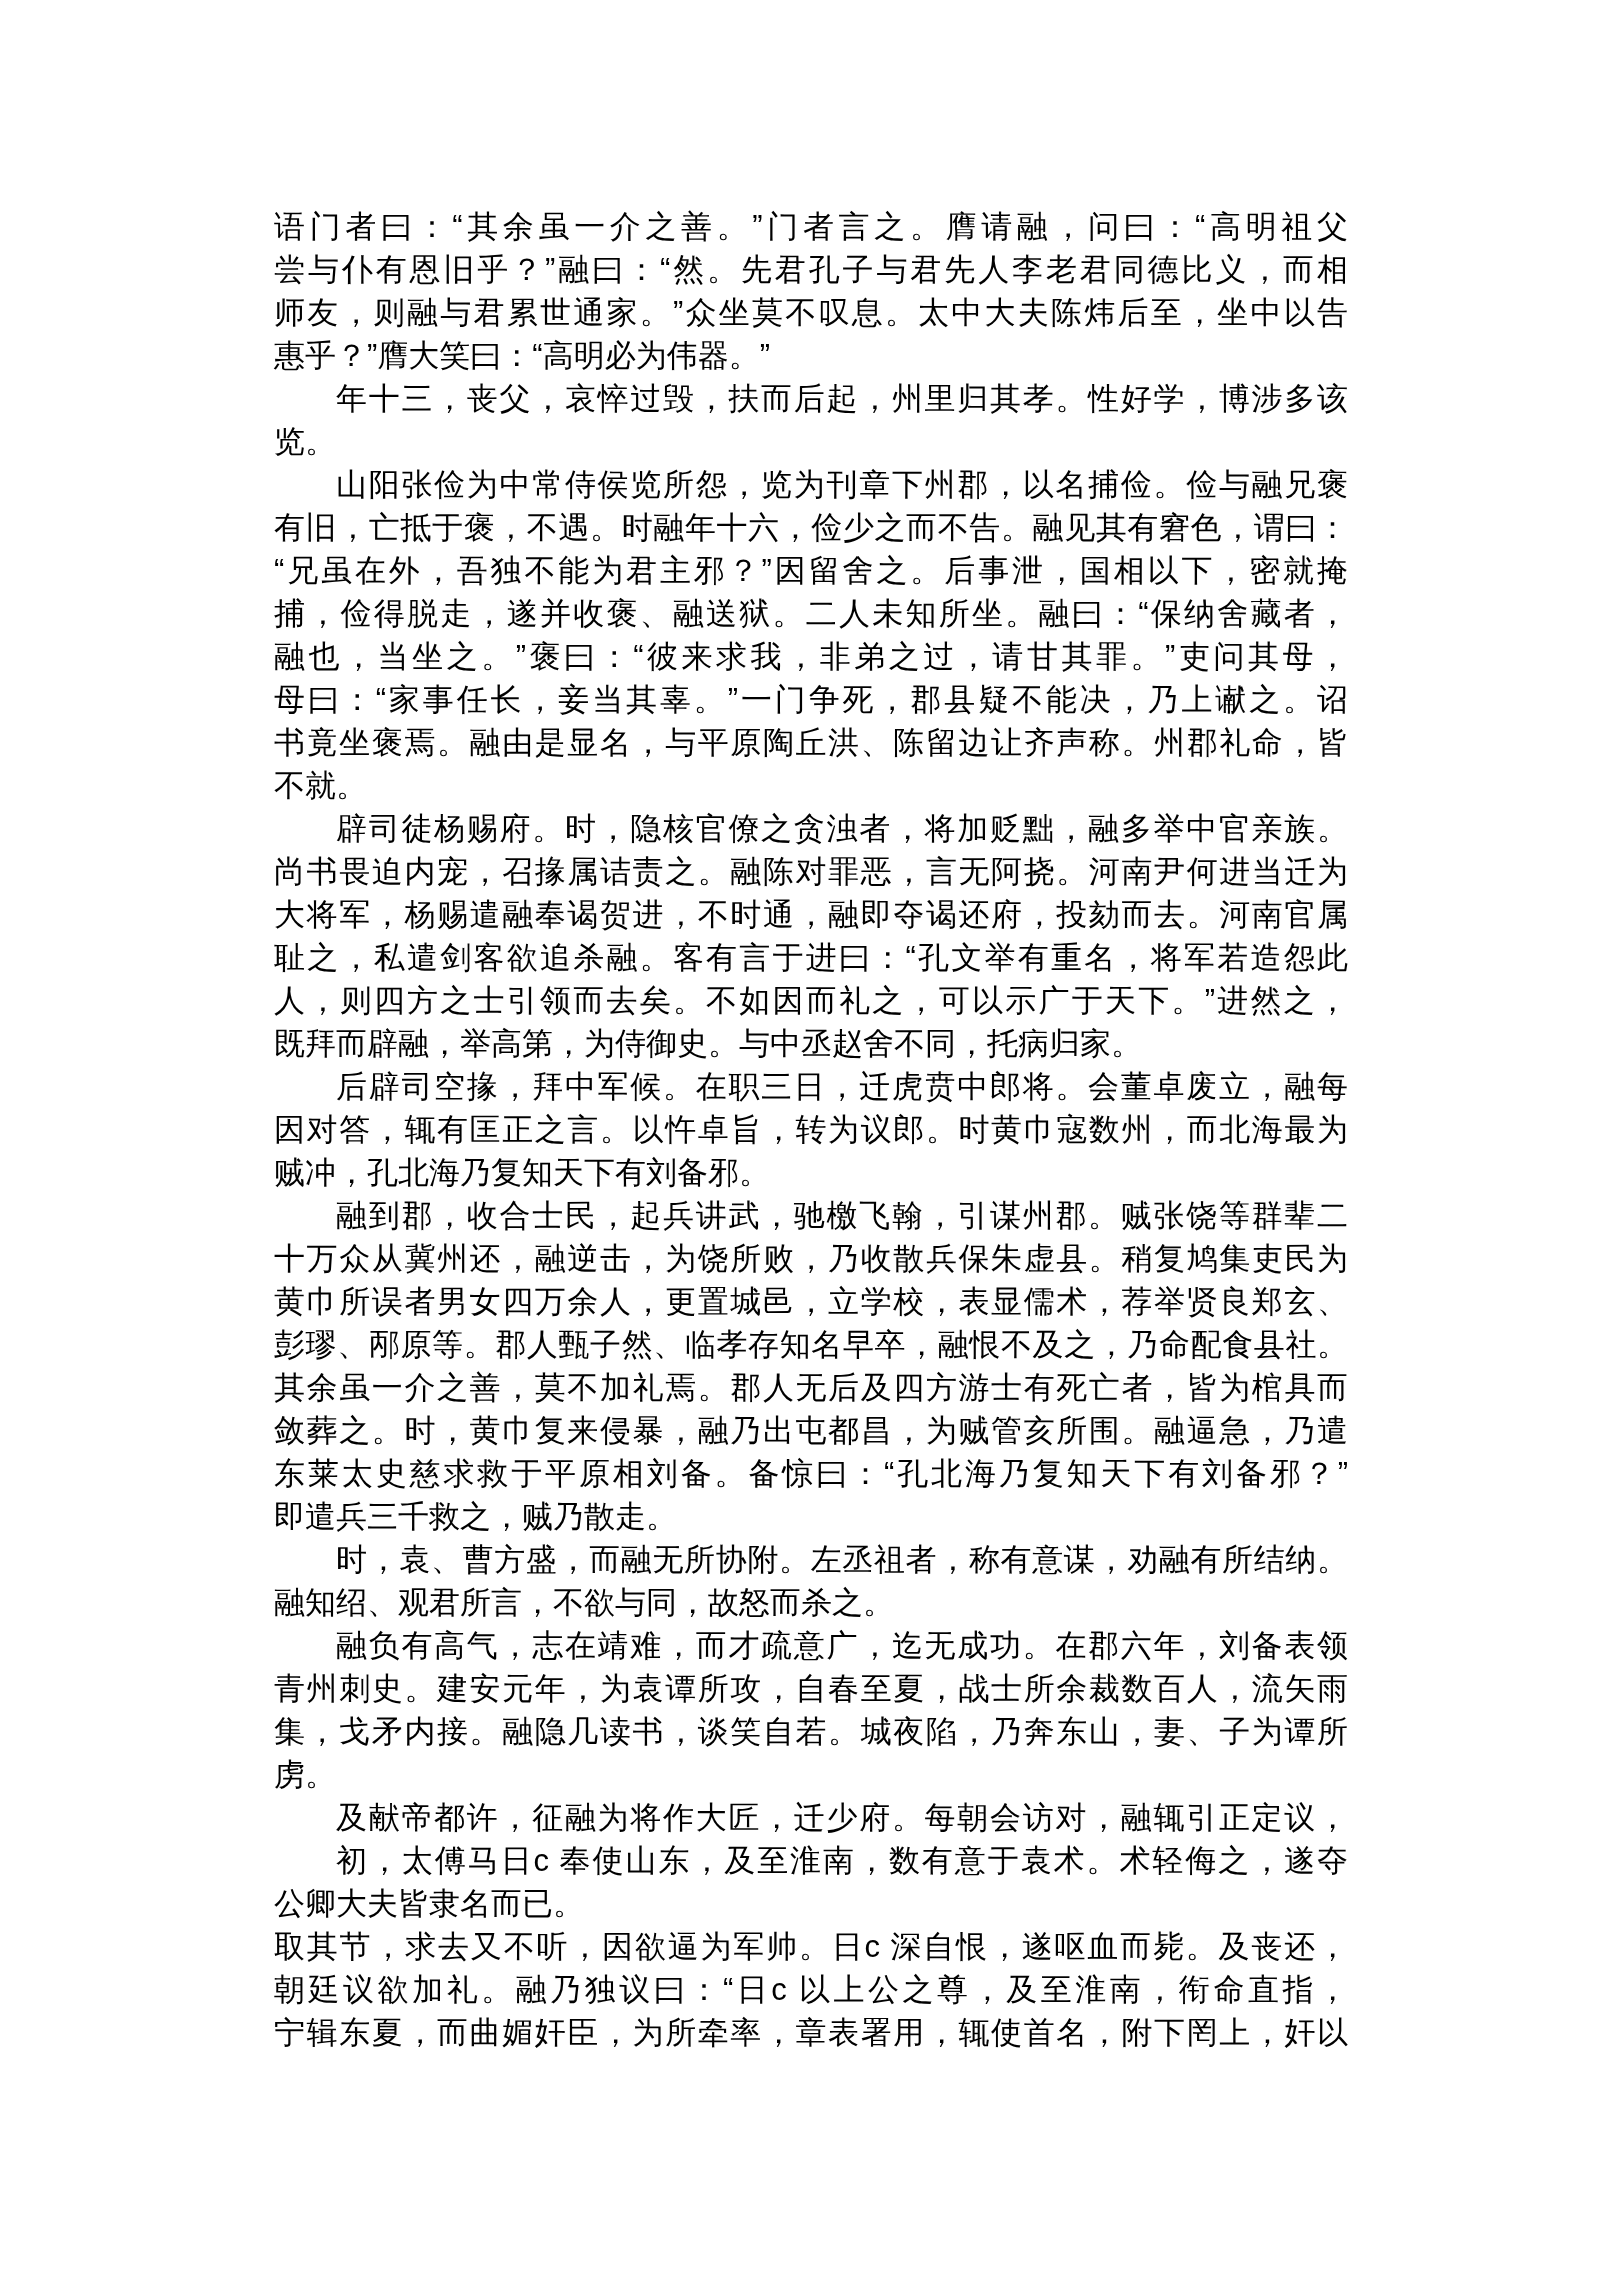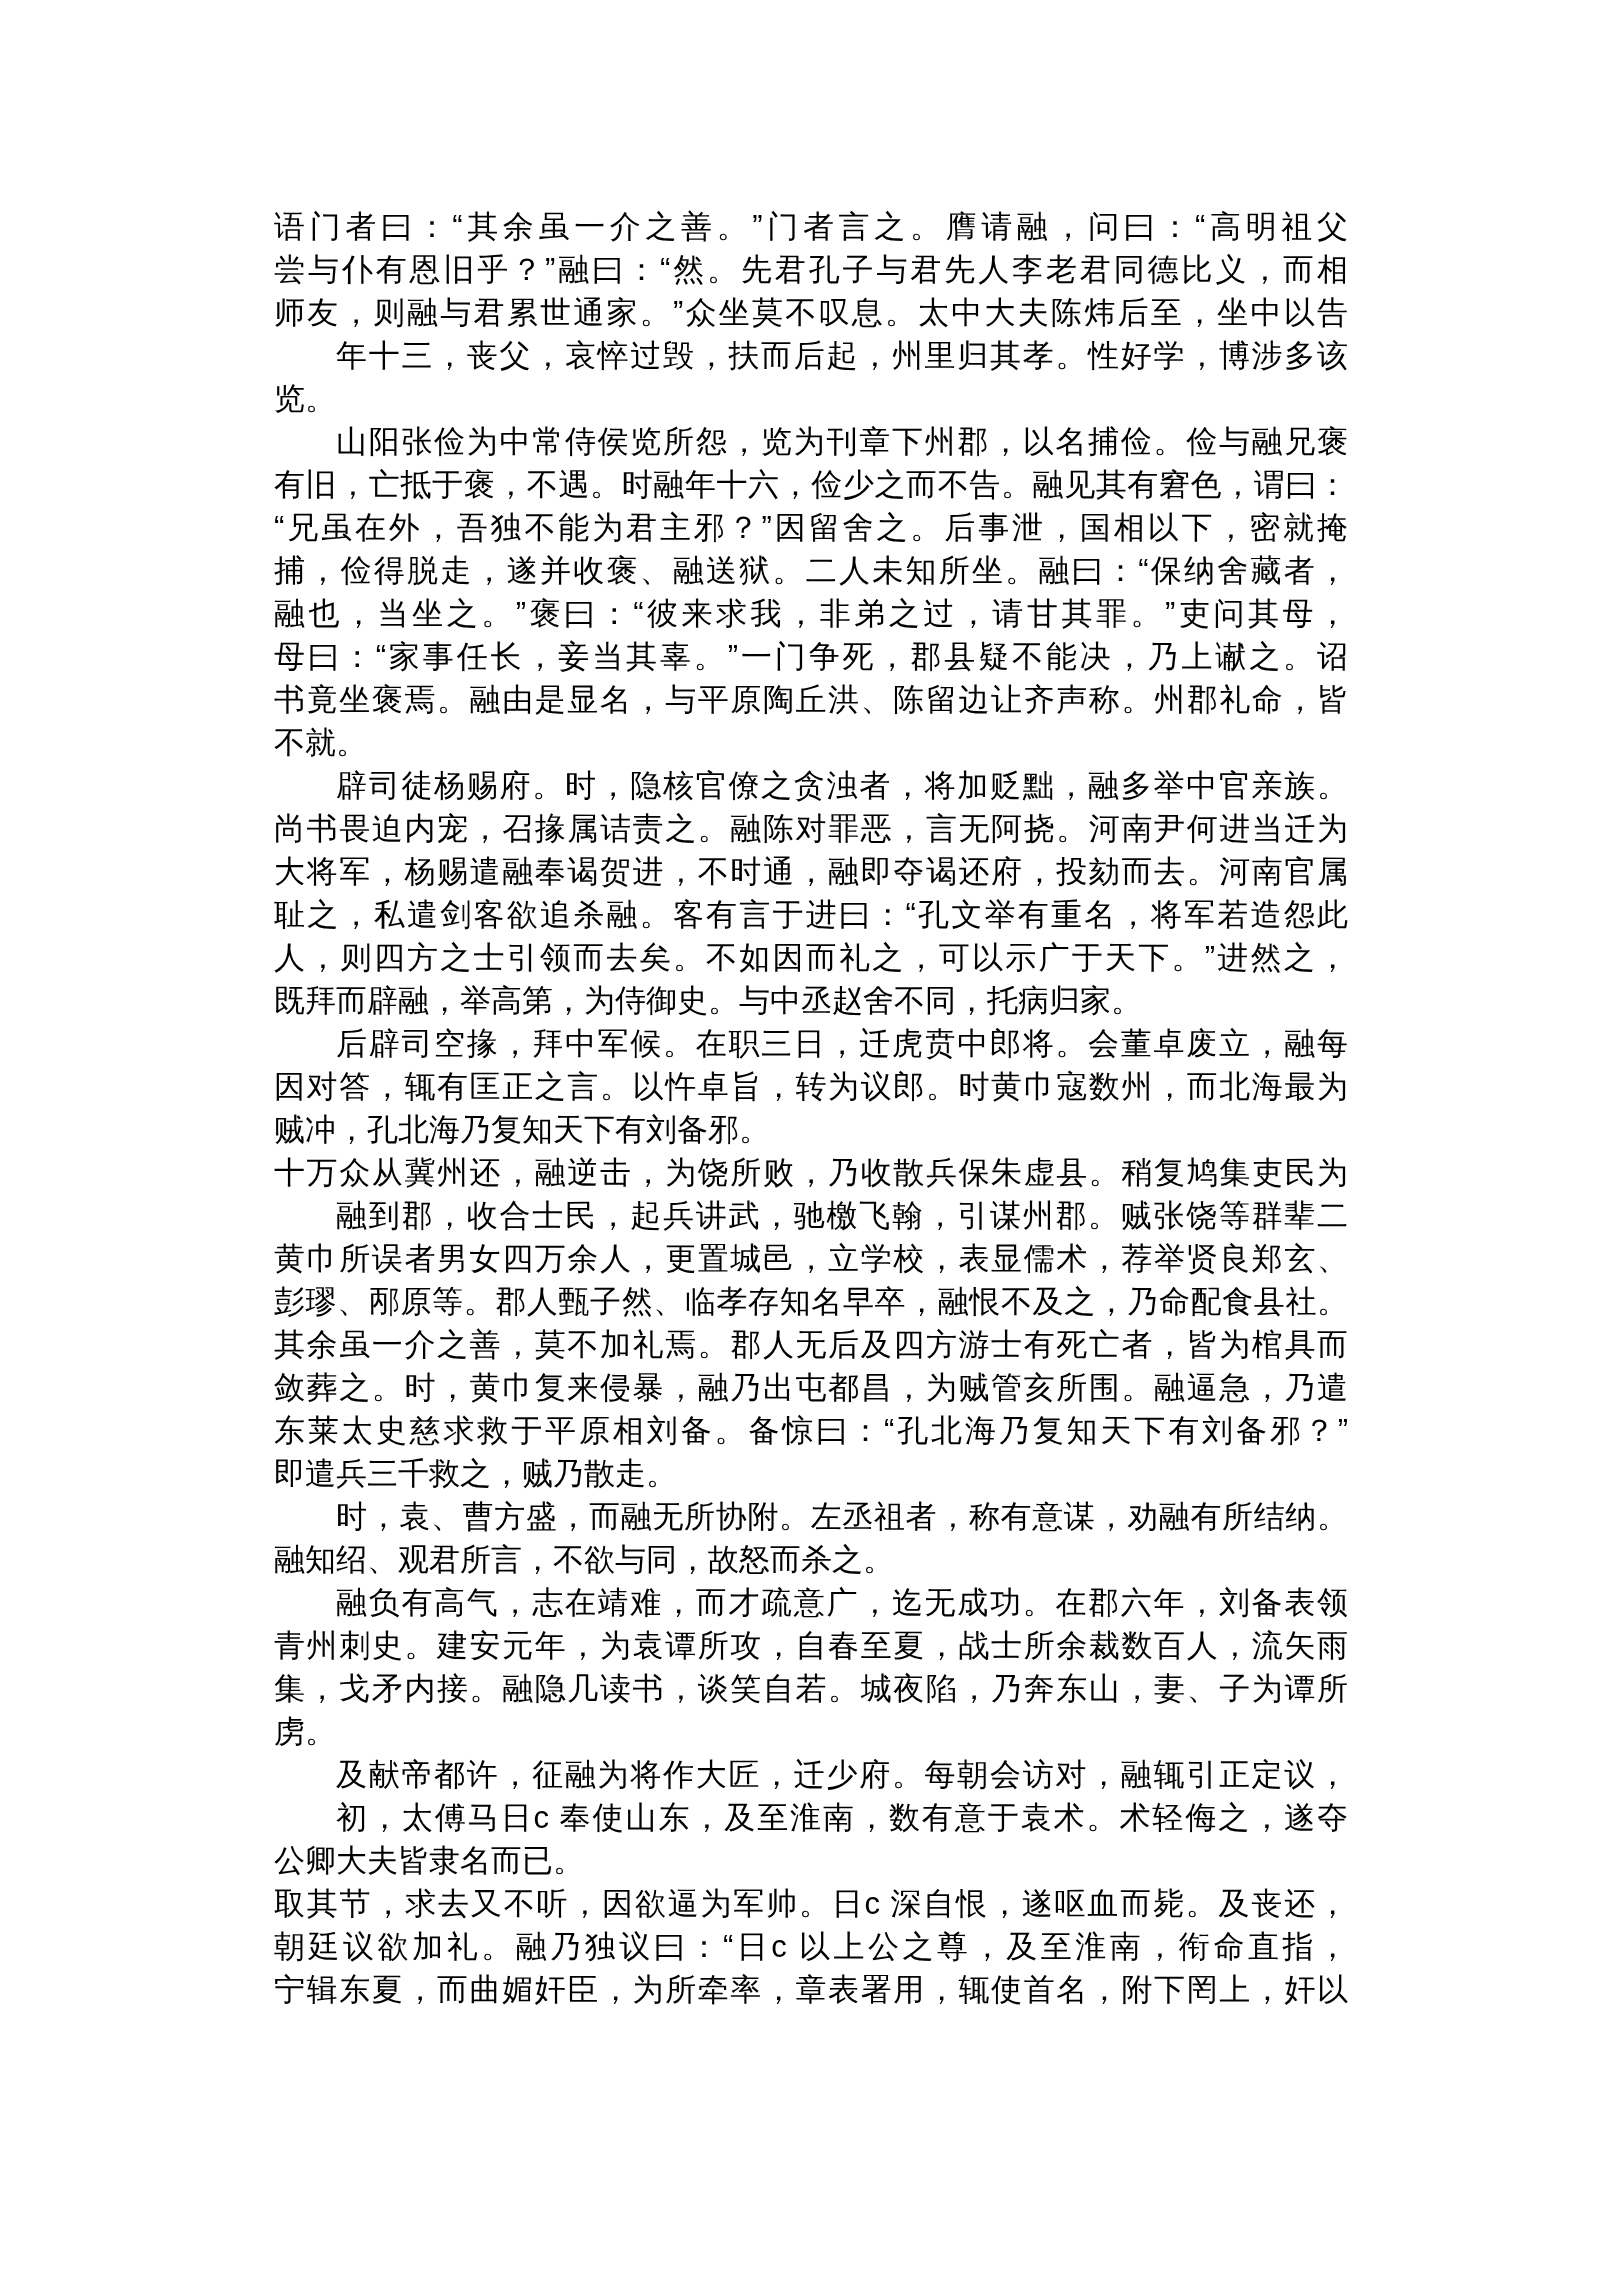--- a/index.html
+++ b/index.html
@@ -40,41 +40,42 @@
   }
 </style>
 </head>
 <body>
 
 <div class="page">
   <div class="text-block">
       <div class="line">语门者曰：“其余虽一介之善。”门者言之。膺请融，问曰：“高明祖父</div>
       <div class="line">尝与仆有恩旧乎？”融曰：“然。先君孔子与君先人李老君同德比义，而相</div>
       <div class="line">师友，则融与君累世通家。”众坐莫不叹息。太中大夫陈炜后至，坐中以告</div>
+      <div class="line para-end">惠乎？”膺大笑曰：“高明必为伟器。”</div>
       <div class="line indent">年十三，丧父，哀悴过毁，扶而后起，州里归其孝。性好学，博涉多该</div>
       <div class="line para-end">览。</div>
       <div class="line indent">山阳张俭为中常侍侯览所怨，览为刊章下州郡，以名捕俭。俭与融兄褒</div>
       <div class="line">有旧，亡抵于褒，不遇。时融年十六，俭少之而不告。融见其有窘色，谓曰：</div>
       <div class="line">“兄虽在外，吾独不能为君主邪？”因留舍之。后事泄，国相以下，密就掩</div>
       <div class="line">捕，俭得脱走，遂并收褒、融送狱。二人未知所坐。融曰：“保纳舍藏者，</div>
       <div class="line">融也，当坐之。”褒曰：“彼来求我，非弟之过，请甘其罪。”吏问其母，</div>
       <div class="line">母曰：“家事任长，妾当其辜。”一门争死，郡县疑不能决，乃上谳之。诏</div>
       <div class="line">书竟坐褒焉。融由是显名，与平原陶丘洪、陈留边让齐声称。州郡礼命，皆</div>
       <div class="line para-end">不就。</div>
       <div class="line indent">辟司徒杨赐府。时，隐核官僚之贪浊者，将加贬黜，融多举中官亲族。</div>
       <div class="line">尚书畏迫内宠，召掾属诘责之。融陈对罪恶，言无阿挠。河南尹何进当迁为</div>
       <div class="line">大将军，杨赐遣融奉谒贺进，不时通，融即夺谒还府，投劾而去。河南官属</div>
       <div class="line">耻之，私遣剑客欲追杀融。客有言于进曰：“孔文举有重名，将军若造怨此</div>
       <div class="line">人，则四方之士引领而去矣。不如因而礼之，可以示广于天下。”进然之，</div>
       <div class="line para-end">既拜而辟融，举高第，为侍御史。与中丞赵舍不同，托病归家。</div>
       <div class="line indent">后辟司空掾，拜中军候。在职三日，迁虎贲中郎将。会董卓废立，融每</div>
       <div class="line">因对答，辄有匡正之言。以忤卓旨，转为议郎。时黄巾寇数州，而北海最为</div>
       <div class="line para-end">贼冲，孔北海乃复知天下有刘备邪。</div>
+      <div class="line indent">融到郡，收合士民，起兵讲武，驰檄飞翰，引谋州郡。贼张饶等群辈二</div>
       <div class="line">十万众从冀州还，融逆击，为饶所败，乃收散兵保朱虚县。稍复鸠集吏民为</div>
-      <div class="line indent">融到郡，收合士民，起兵讲武，驰檄飞翰，引谋州郡。贼张饶等群辈二</div>
       <div class="line">黄巾所误者男女四万余人，更置城邑，立学校，表显儒术，荐举贤良郑玄、</div>
       <div class="line">彭璆、邴原等。郡人甄子然、临孝存知名早卒，融恨不及之，乃命配食县社。</div>
       <div class="line">其余虽一介之善，莫不加礼焉。郡人无后及四方游士有死亡者，皆为棺具而</div>
       <div class="line">敛葬之。时，黄巾复来侵暴，融乃出屯都昌，为贼管亥所围。融逼急，乃遣</div>
       <div class="line">东莱太史慈求救于平原相刘备。备惊曰：“孔北海乃复知天下有刘备邪？”</div>
       <div class="line para-end">即遣兵三千救之，贼乃散走。</div>
       <div class="line indent">时，袁、曹方盛，而融无所协附。左丞祖者，称有意谋，劝融有所结纳。</div>
       <div class="line para-end">融知绍、观君所言，不欲与同，故怒而杀之。</div>
       <div class="line indent">融负有高气，志在靖难，而才疏意广，迄无成功。在郡六年，刘备表领</div>
       <div class="line">青州刺史。建安元年，为袁谭所攻，自春至夏，战士所余裁数百人，流矢雨</div>

